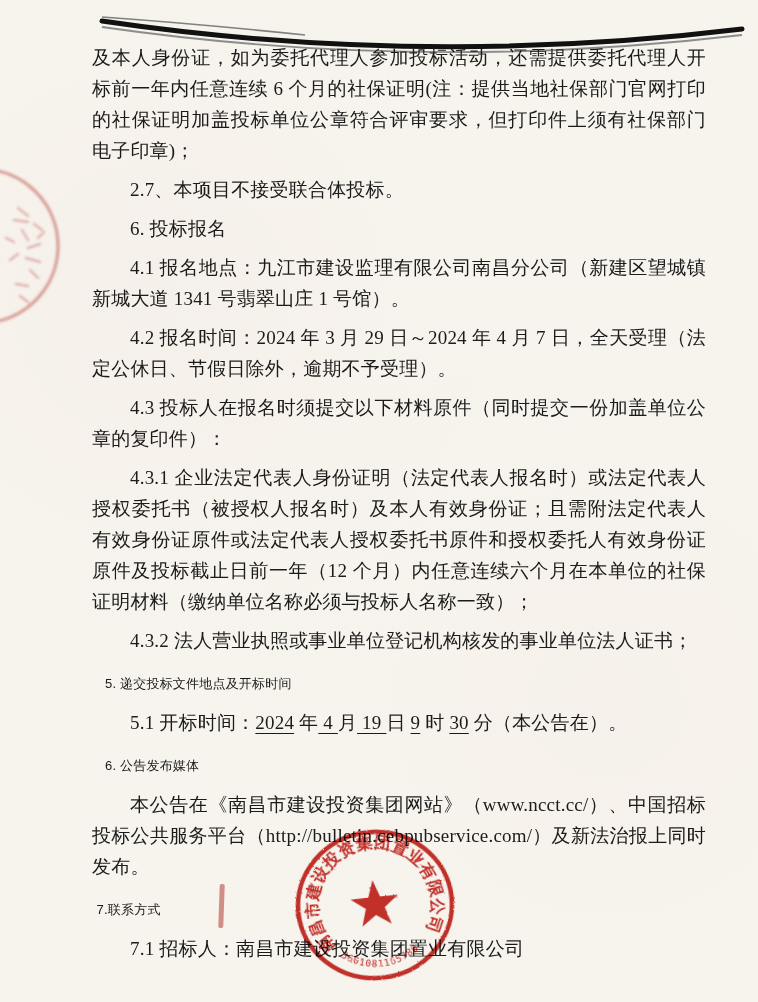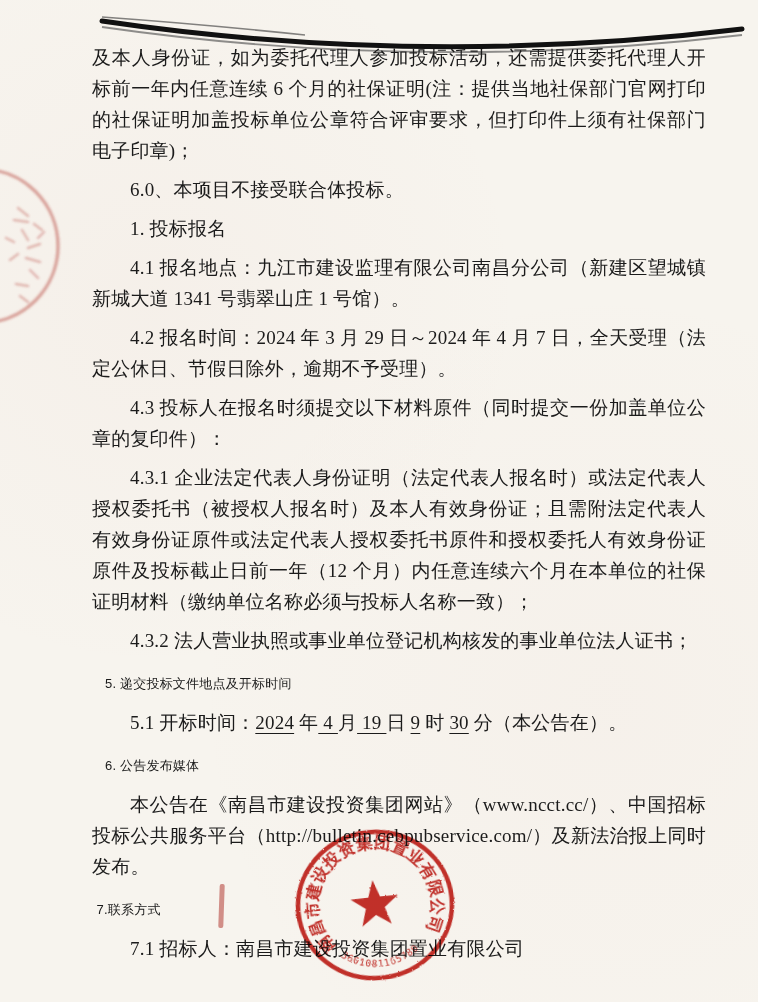--- a/index.html
+++ b/index.html
@@ -75,22 +75,22 @@
     </g>
     <defs>
       <filter id="blurL" x="-30%" y="-30%" width="160%" height="160%">
         <feGaussianBlur stdDeviation="0.9"></feGaussianBlur>
       </filter>
     </defs>
   </svg>
 
   <div class="doc">
       <p class="para cont">及本人身份证，如为委托代理人参加投标活动，还需提供委托代理人开标前一年内任意连续 6 个月的社保证明(注：提供当地社保部门官网打印的社保证明加盖投标单位公章符合评审要求，但打印件上须有社保部门电子印章)；</p>
-      <p class="para item">6.0、本项目不接受联合体投标。</p>
-      <p class="para item">1. 投标报名</p>
+      <p class="para item">2.7、本项目不接受联合体投标。</p>
+      <p class="para item">6. 投标报名</p>
       <p class="para item">4.1 报名地点：九江市建设监理有限公司南昌分公司（新建区望城镇新城大道 1341 号翡翠山庄 1 号馆）。</p>
       <p class="para item">4.2 报名时间：2024 年 3 月 29 日～2024 年 4 月 7 日，全天受理（法定公休日、节假日除外，逾期不予受理）。</p>
       <p class="para item">4.3 投标人在报名时须提交以下材料原件（同时提交一份加盖单位公章的复印件）：</p>
       <p class="para item">4.3.1 企业法定代表人身份证明（法定代表人报名时）或法定代表人授权委托书（被授权人报名时）及本人有效身份证；且需附法定代表人有效身份证原件或法定代表人授权委托书原件和授权委托人有效身份证原件及投标截止日前一年（12 个月）内任意连续六个月在本单位的社保证明材料（缴纳单位名称必须与投标人名称一致）；</p>
       <p class="para item">4.3.2 法人营业执照或事业单位登记机构核发的事业单位法人证书；</p>
       <p class="para heading">5. 递交投标文件地点及开标时间</p>
       <p class="para item"><span>5.1 开标时间：</span><span class="u">2024</span><span> 年</span><span class="u"> 4 </span><span>月</span><span class="u"> 19  </span><span>日 </span><span class="u">9</span><span> 时 </span><span class="u">30</span><span> 分（本公告在）。</span></p>
       <p class="para heading">6. 公告发布媒体</p>
       <p class="para item">本公告在《南昌市建设投资集团网站》（www.ncct.cc/）、中国招标投标公共服务平台（http://bulletin.cebpubservice.com/）及新法治报上同时发布。</p>
       <p class="para heading heading-7">7.联系方式</p>

